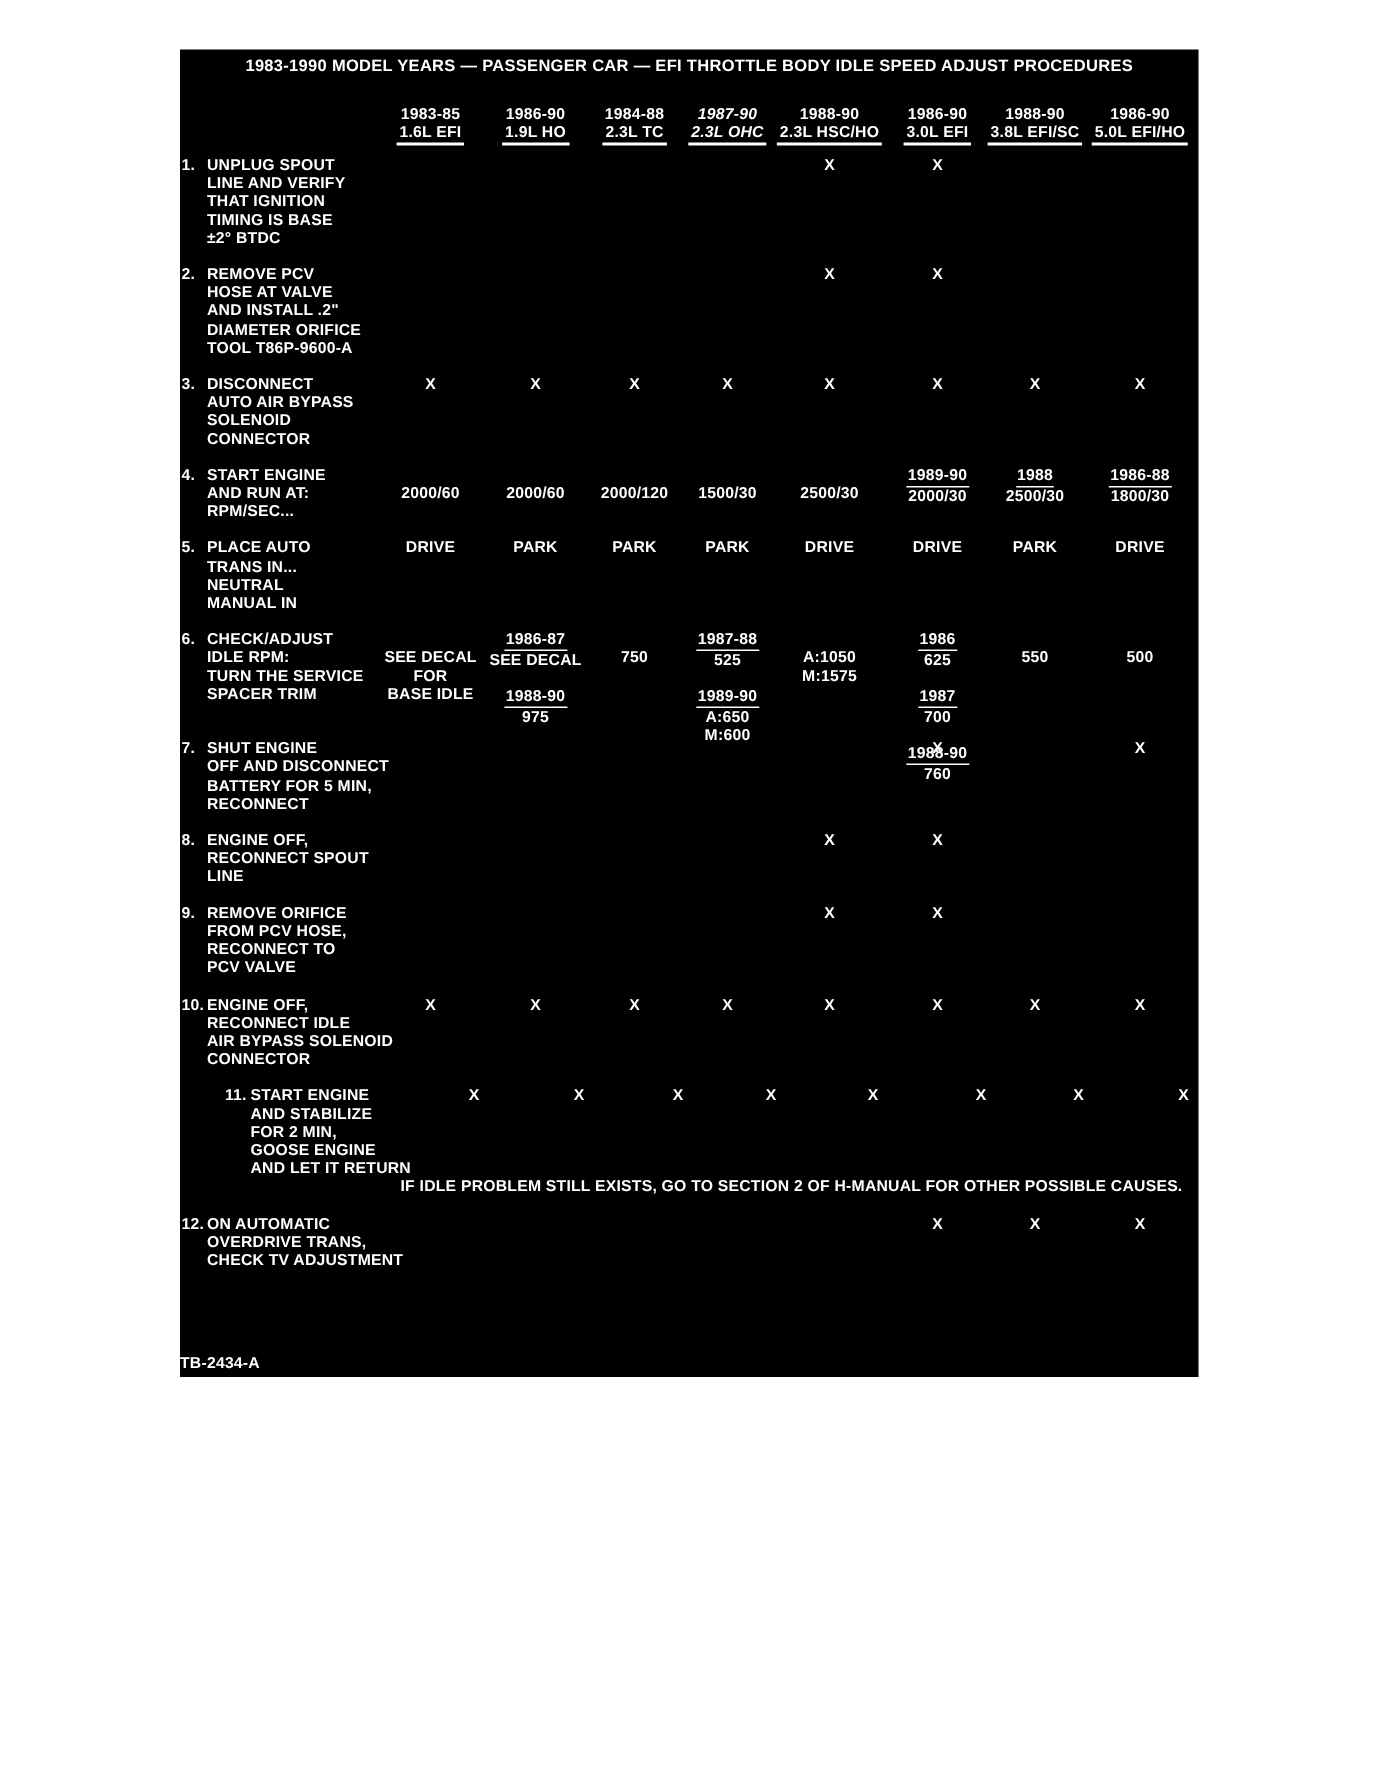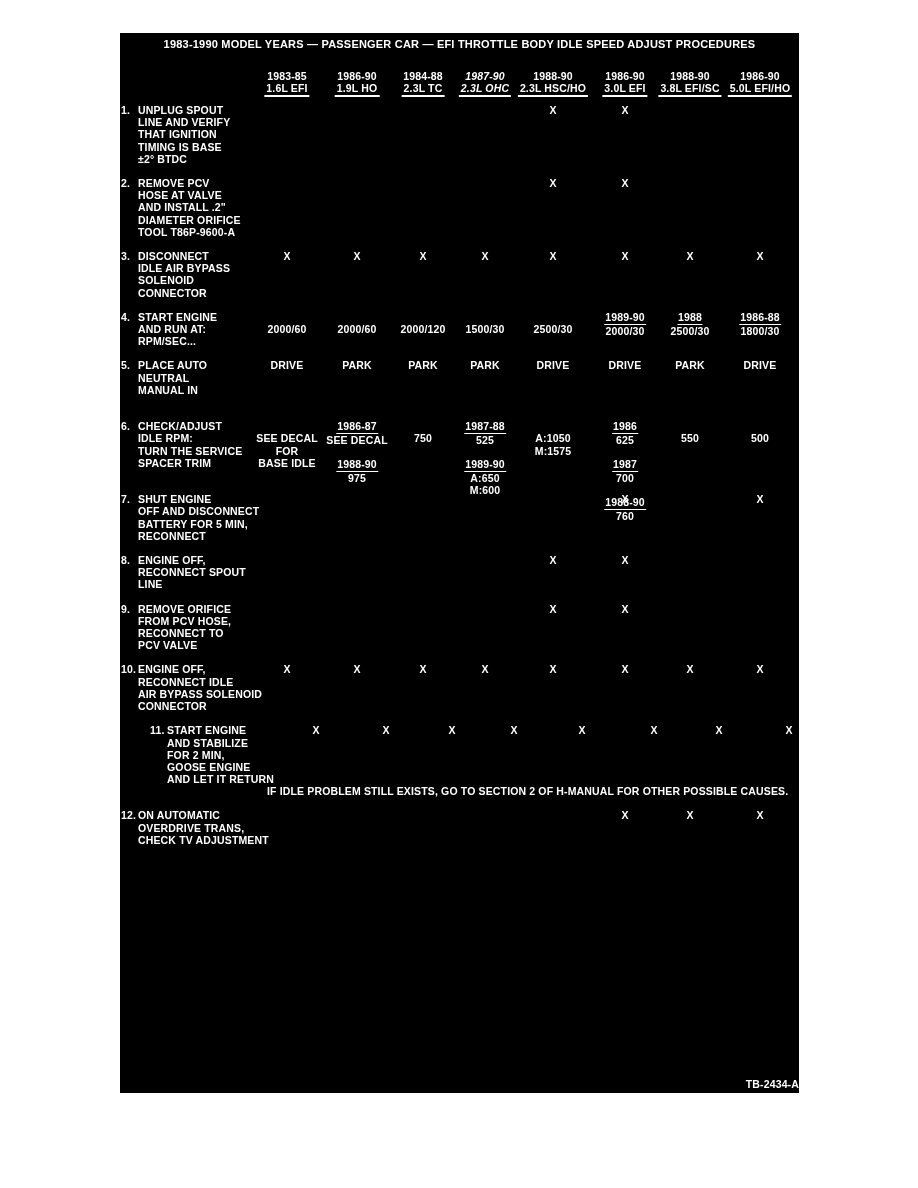--- a/index.html
+++ b/index.html
@@ -1,21 +1,21 @@
 <!DOCTYPE html>
 <html><head>
 <meta charset="utf-8">
 <style>
   html,body { margin:0; padding:0; }
   body {
     width:918px; height:1188px; background:#ffffff; position:relative;
     font-family:"Liberation Sans", sans-serif;
   }
   .doc-box {
-    position:absolute; left:120px; top:33px; width:679px; height:1060px;
+    position:absolute; left:120px; top:33px; width:679px; height:885px;
     background:#000000; color:#ffffff; font-weight:bold;
     font-size:10.5px; line-height:12.2px; letter-spacing:0.15px;
   }
   .doc-title {
     position:absolute; top:5px; left:0; right:0; text-align:center;
     font-size:11px; letter-spacing:0.2px; white-space:nowrap;
   }
   .headers { position:absolute; top:37px; left:0; right:0; height:36px; }
   .col-header {
     position:absolute; top:0; transform:translateX(-50%);
@@ -29,21 +29,21 @@
   .step-num { position:absolute; left:1px; top:0; }
   .step-label { margin-left:18px; }
   .cell {
     position:absolute; top:0; transform:translateX(-50%);
     text-align:center; white-space:nowrap;
   }
   .cell.offset { padding-top:12.2px; }
   .block + .block { margin-top:12px; }
   .year span { border-bottom:1.5px solid #ffffff; padding:0 1px 0.5px 1px; display:inline-block; }
   .row-note { position:absolute; left:118px; white-space:nowrap; }
-  .figure-code { position:absolute; bottom:3px; left:0; right:0; text-align:right; }
+  .figure-code { position:absolute; bottom:3px; left:0; right:0; text-align:left; }
 </style>
 </head>
 <body>
 
 <div class="doc-box">
   <div class="doc-title">1983-1990 MODEL YEARS — PASSENGER CAR — EFI THROTTLE BODY IDLE SPEED ADJUST PROCEDURES</div>
   <div class="headers">
       <div class="col-header" style="left: 167px;">
         <div class="col-years">1983-85</div>
         <div class="col-engine"><span>1.6L EFI</span></div>
@@ -115,21 +115,21 @@
         <div class="cell" style="left: 505px;">
           <div class="block">
             <div class="val">X</div>
           </div>
         </div>
       </div>
       <div class="step" style="min-height: 48.8px;">
         <span class="step-num">3.</span>
         <div class="step-label">
           <div class="label-line">DISCONNECT</div>
-          <div class="label-line">IDLE AIR BYPASS</div>
+          <div class="label-line">AUTO AIR BYPASS</div>
           <div class="label-line">SOLENOID</div>
           <div class="label-line">CONNECTOR</div>
         </div>
         <div class="cell" style="left: 167px;">
           <div class="block">
             <div class="val">X</div>
           </div>
         </div>
         <div class="cell" style="left: 237px;">
           <div class="block">
@@ -215,20 +215,21 @@
           <div class="block">
             <div class="year"><span>1986-88</span></div>
             <div class="val">1800/30</div>
           </div>
         </div>
       </div>
       <div class="step" style="min-height: 48.8px;">
         <span class="step-num">5.</span>
         <div class="step-label">
           <div class="label-line">PLACE AUTO</div>
+          <div class="label-line">TRANS IN...</div>
           <div class="label-line">NEUTRAL</div>
           <div class="label-line">MANUAL IN</div>
         </div>
         <div class="cell" style="left: 167px;">
           <div class="block">
             <div class="val">DRIVE</div>
           </div>
         </div>
         <div class="cell" style="left: 237px;">
           <div class="block">

